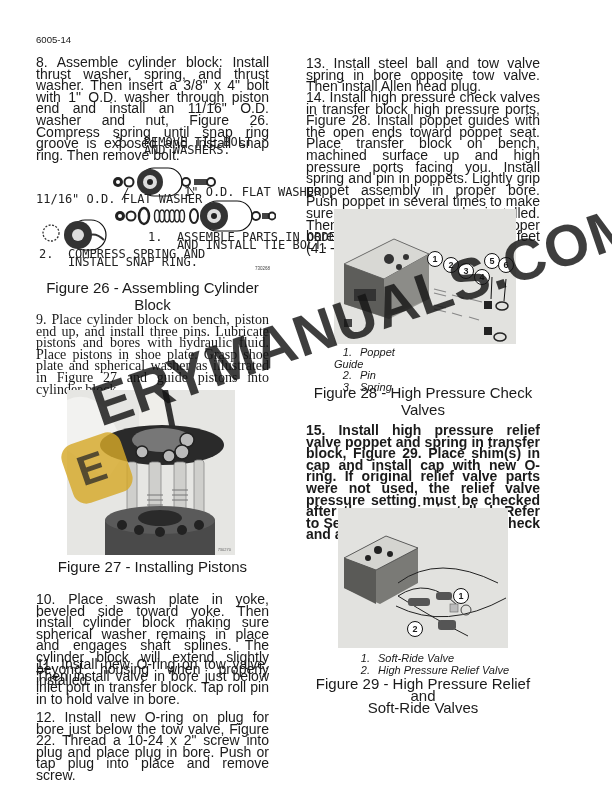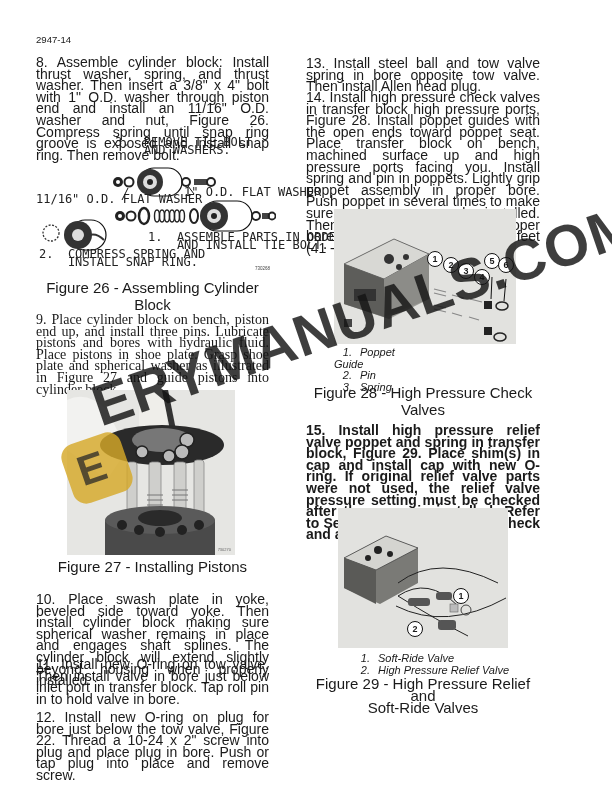--- a/index.html
+++ b/index.html
@@ -18,21 +18,21 @@
   .callout { position:absolute; width:14px; height:14px; border:1.6px solid #111; border-radius:50%;
              background:#fff; font-size:9px; font-weight:bold; text-align:center; line-height:14px; }
   .wm-text { position:absolute; left:105px; top:372px; font-size:58px; font-weight:bold; color:rgba(20,20,20,0.82);
              letter-spacing:1px; transform:rotate(-19deg); transform-origin:left bottom; white-space:nowrap; }
   .wm-logo { position:absolute; left:66px; top:437px; width:62px; height:62px; border-radius:14px;
              background:rgba(214,168,40,0.82); transform:rotate(-19deg); }
 </style>
 </head>
 <body>
 
-<div class="abs pageno">2947-14</div>
+<div class="abs pageno">6005-14</div>
 
 <p class="abs para col-l" style="top:57px;">8.  Assemble cylinder block: Install thrust washer, spring, and thrust washer. Then insert a 3/8" x 4" bolt with 1" O.D. washer through piston end and install an 11/16" O.D. washer and nut, Figure 26. Compress spring until snap ring groove is exposed and install snap ring. Then remove bolt.</p>
 
 <div class="abs" style="left:36px; top:138px; width:240px; height:138px;">
   <div class="abs mono" style="left:79px; top:0;">3.  REMOVE TIE BOLT
     AND WASHERS.</div>
   <svg class="abs" style="left:0; top:0;" width="240" height="138">
 
     <circle cx="82" cy="44" r="5" fill="#222"></circle>
       <circle cx="82" cy="44" r="2" fill="#fff"></circle>

